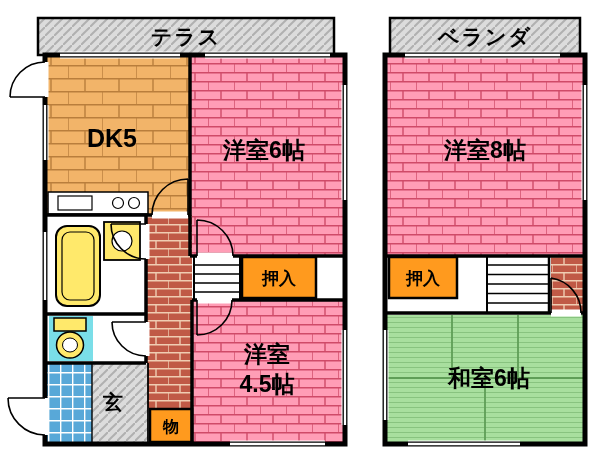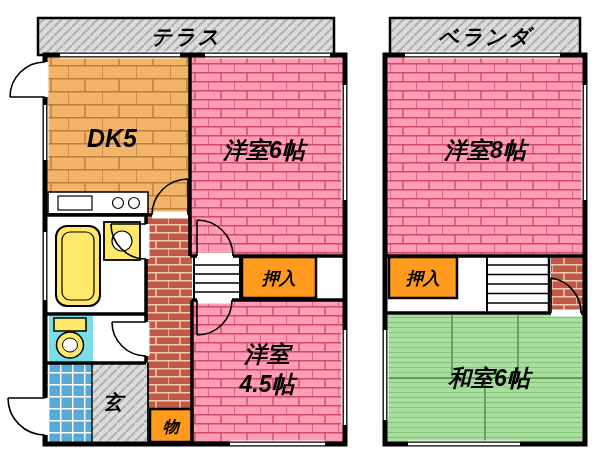--- a/index.html
+++ b/index.html
@@ -1,16 +1,16 @@
 <!DOCTYPE html>
 <html><head>
 <meta charset="utf-8">
 <style>
   html,body{margin:0;padding:0;background:#ffffff;}
-  .stage{width:540px;height:460px;position:relative;background:#fff;font-style:italic;}
+  .stage{width:540px;height:460px;position:relative;background:#fff;}
   svg{display:block;}
   text{font-family:"Liberation Sans","DejaVu Sans",sans-serif;font-weight:bold;fill:#000;text-anchor:middle;}
   .t25{font-size:25px;}
   .t23{font-size:23px;}
   .t21{font-size:21px;letter-spacing:2px;}
   .t20{font-size:20px;}
   .t17{font-size:17px;}
   .t16{font-size:16px;}
 </style>
 </head>

